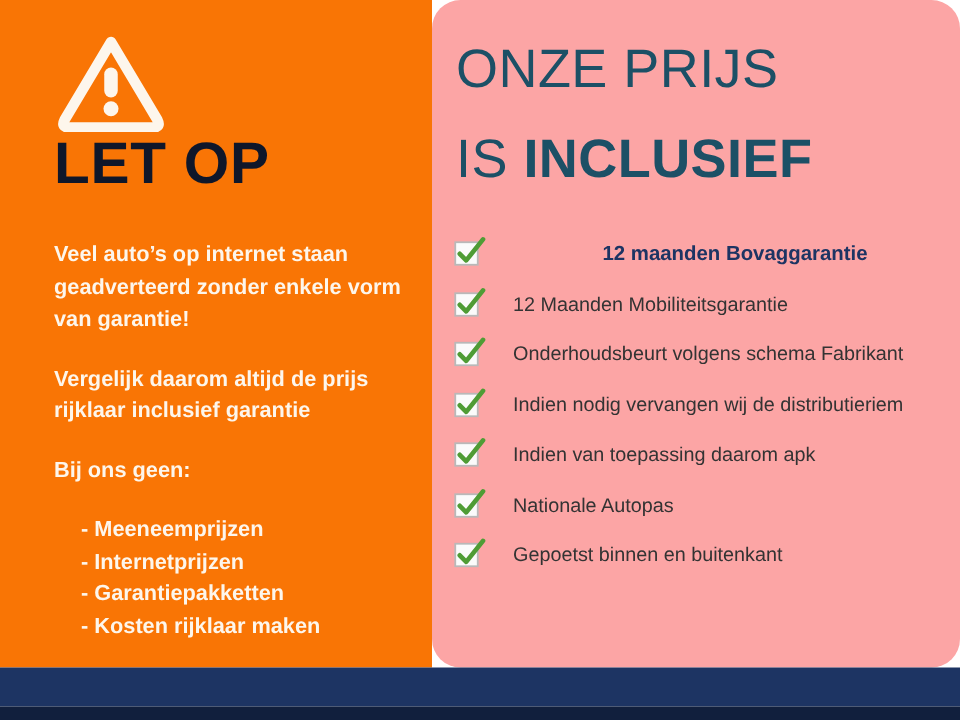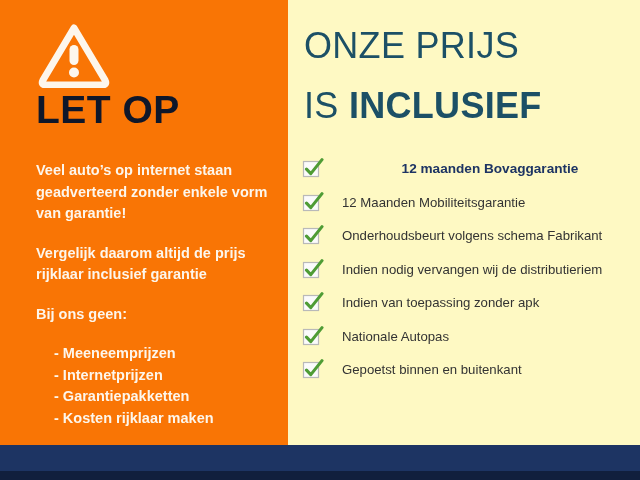--- a/index.html
+++ b/index.html
@@ -76,21 +76,22 @@
     white-space: nowrap;
   }
 
   
   #right-panel {
     position: absolute;
     left: 288px;
     top: 0;
     width: 352px;
     height: 445px;
-    background: #fef9c3;
+    background: #fca5a5;
+    border-radius: 19px;
   }
 
   #headline {
     position: absolute;
     left: 16px;
     top: 26px;
     color: #1c5066;
     font-size: 36px;
     line-height: 40px;
     letter-spacing: 0.3px;
@@ -238,21 +239,21 @@
         <span>Indien nodig vervangen wij de distributieriem</span>
       </li>
 
       <li>
         <span class="check-box">
           <svg viewBox="0 0 22 22" width="22" height="22" aria-hidden="true">
             <rect x="1.5" y="4.5" width="15" height="15" fill="#fbfbfb" stroke="#b9b9b9" stroke-width="1.2"></rect>
             <path d="M4.5 12.2 L8.8 16.6 L20 2.6" fill="none" stroke="#4f9c35" stroke-width="3.1" stroke-linecap="round" stroke-linejoin="round"></path>
           </svg>
         </span>
-        <span>Indien van toepassing zonder apk</span>
+        <span>Indien van toepassing daarom apk</span>
       </li>
 
       <li>
         <span class="check-box">
           <svg viewBox="0 0 22 22" width="22" height="22" aria-hidden="true">
             <rect x="1.5" y="4.5" width="15" height="15" fill="#fbfbfb" stroke="#b9b9b9" stroke-width="1.2"></rect>
             <path d="M4.5 12.2 L8.8 16.6 L20 2.6" fill="none" stroke="#4f9c35" stroke-width="3.1" stroke-linecap="round" stroke-linejoin="round"></path>
           </svg>
         </span>
         <span>Nationale Autopas</span>

